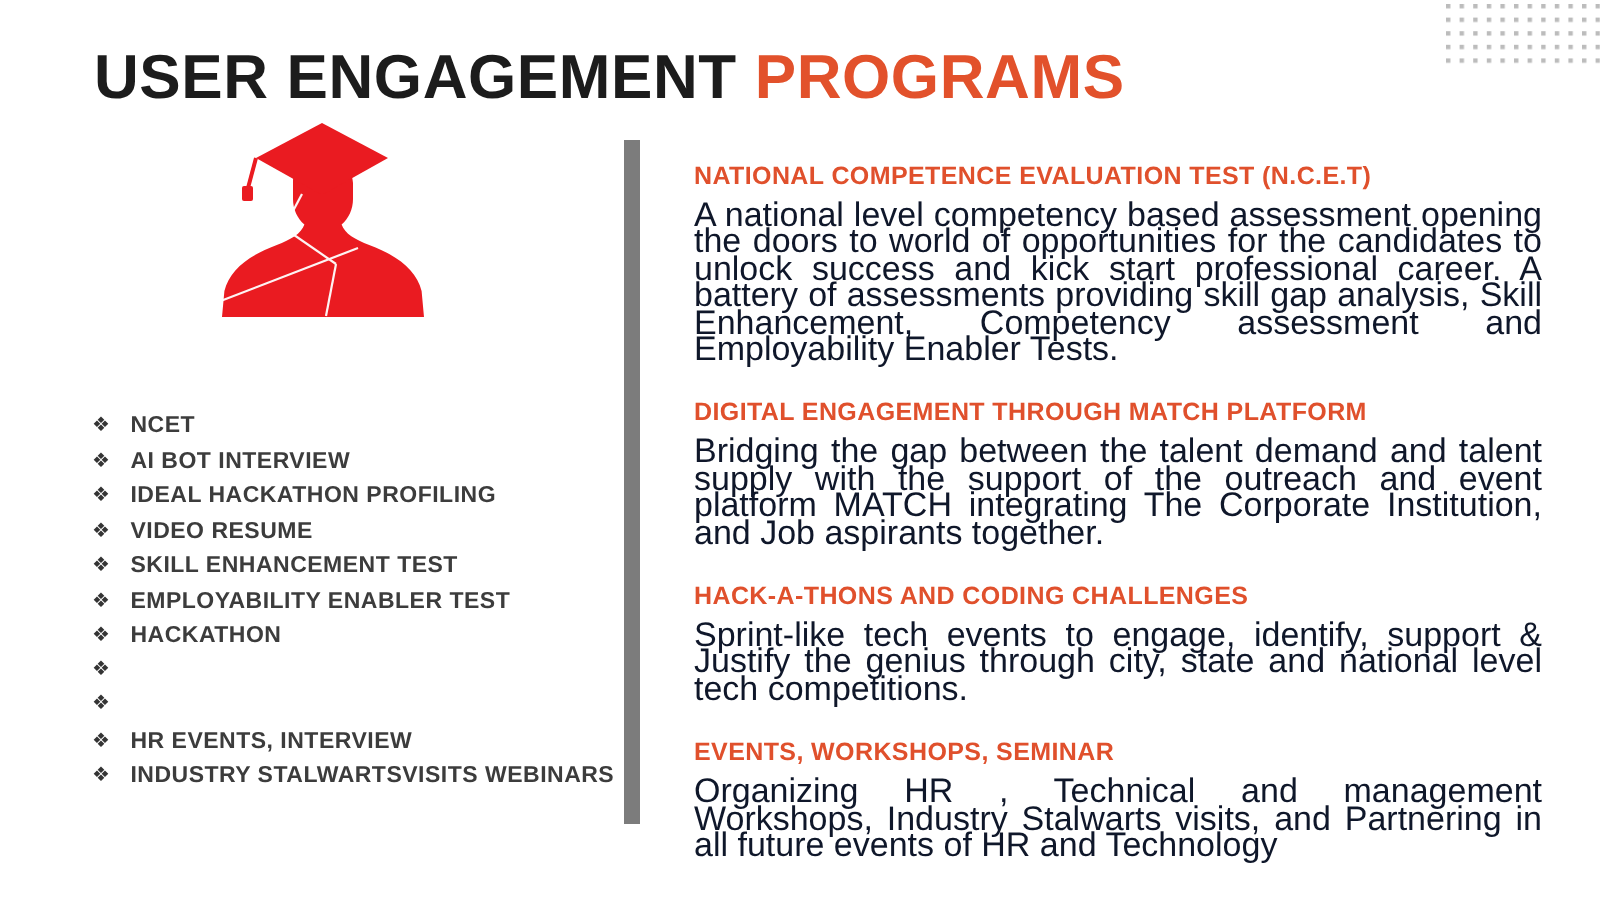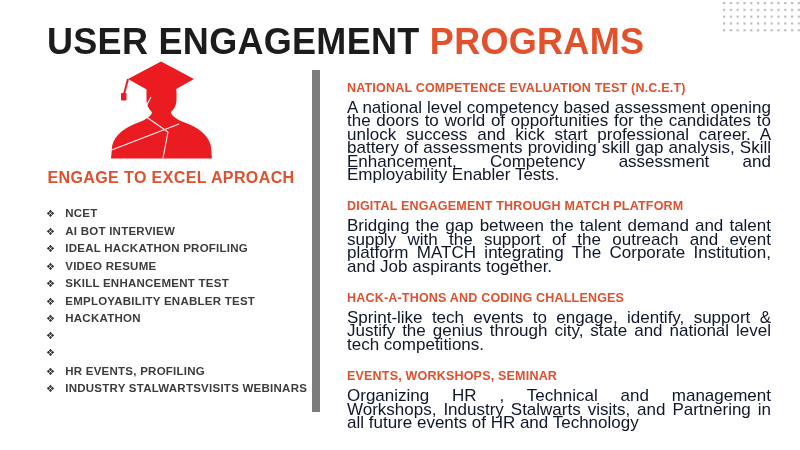--- a/index.html
+++ b/index.html
@@ -11,21 +11,21 @@
     overflow: hidden;
     font-family: "Liberation Sans", sans-serif;
   }
 
   
   .page-title {
     position: absolute;
     left: 47px;
     top: 21px;
     margin: 0;
-    font-size: 36px;
+    font-size: 31px;
     font-weight: 700;
     letter-spacing: 0.3px;
     color: #1c1c1c;
     white-space: nowrap;
   }
   .page-title .accent { color: #e2512b; }
 
   
   .dots { position: absolute; top: 2px; right: 0; }
 
@@ -132,21 +132,20 @@
     <rect x="16" y="32" width="5.5" height="7.5" rx="1" fill="#ea1b21"></rect>
 
     <g stroke="#ffffff" stroke-width="1.1" fill="none" opacity="0.95">
       <path d="M37,53 L63,71"></path>
       <path d="M4,90 L74,63"></path>
       <path d="M63,71 L58,97"></path>
       <path d="M46,36 L37,53"></path>
     </g>
   </svg>
 
-  <h2 class="engage-heading">ENGAGE TO EXCEL APROACH</h2>
 
   <ul class="program-list">
     <li>
         <span class="bullet">❖</span>
         <span>NCET</span>
       </li>
     <li>
         <span class="bullet">❖</span>
         <span>AI BOT INTERVIEW</span>
       </li>
@@ -171,21 +170,21 @@
         <span>HACKATHON</span>
       </li>
     <li>
         <span class="bullet">❖</span>
       </li>
     <li>
         <span class="bullet">❖</span>
       </li>
     <li>
         <span class="bullet">❖</span>
-        <span>HR EVENTS, PROFILING</span>
+        <span>HR EVENTS, INTERVIEW</span>
       </li>
     <li>
         <span class="bullet">❖</span>
         <span>INDUSTRY STALWARTSVISITS WEBINARS</span>
       </li>
   </ul>
 
   <div class="divider"></div>
 
   <div class="content">

